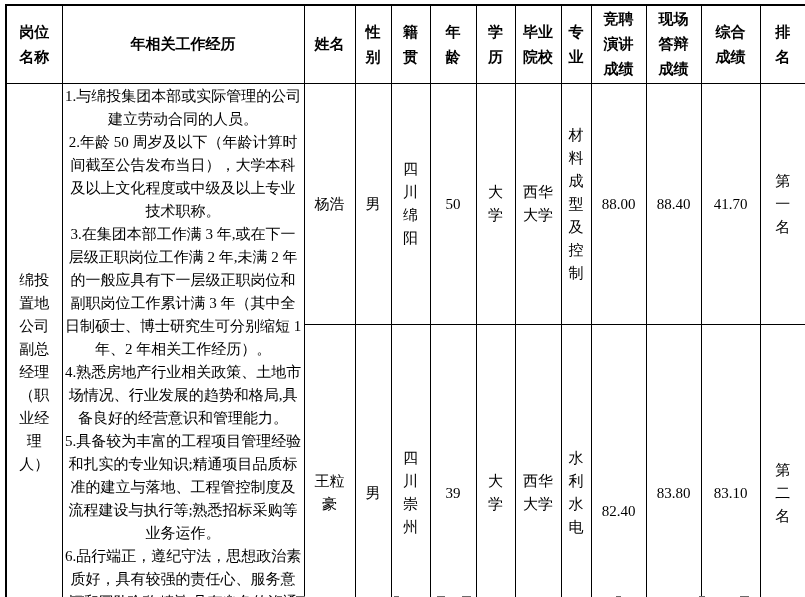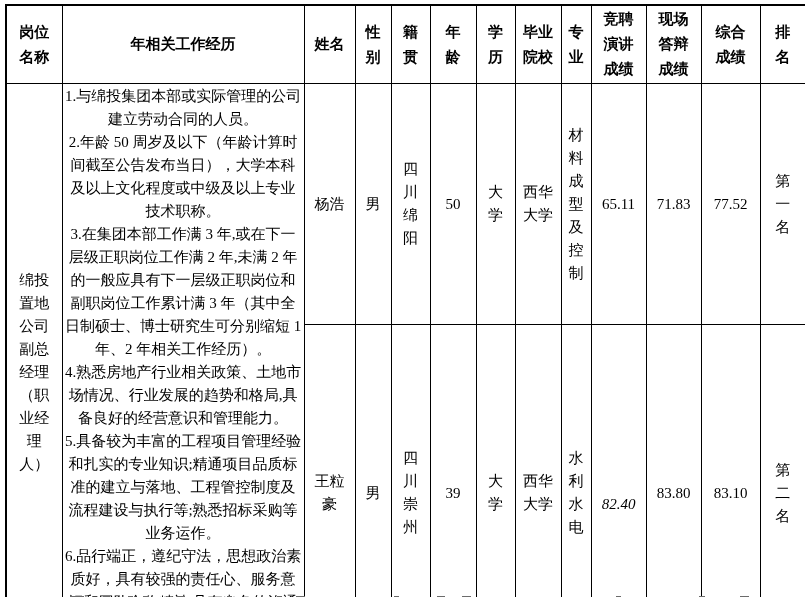--- a/index.html
+++ b/index.html
@@ -42,21 +42,21 @@
   tr.header-row { height: 72px; }
   tr.row-1 { height: 211px; }
   tr.row-2 { height: 295px; }
   td.req-cell {
     text-align: justify;
     padding: 4px 6px 4px 7px;
     font-size: 15px;
     line-height: 21px;
     vertical-align: middle;
   }
-  td.score-low span { position: relative; top: 11px; display: inline-block; font-style: italic; }
+  td.score-low span { position: relative; top: 18px; display: inline-block; }
   
   .frag {
     position: absolute;
     top: 592px;
     height: 2px;
     background: #6b6b6b;
   }
 </style>
 </head>
 <body>
@@ -138,23 +138,23 @@
 学</td>
       <td>西华
 大学</td>
       <td>材
 料
 成
 型
 及
 控
 制</td>
-      <td>65.11</td>
-      <td>71.83</td>
-      <td>77.52</td>
+      <td>88.00</td>
+      <td>88.40</td>
+      <td>41.70</td>
       <td>第
 一
 名</td>
     </tr>
 
     <tr class="row-2">
       <td>王粒
 豪</td>
       <td>男</td>
       <td>四

